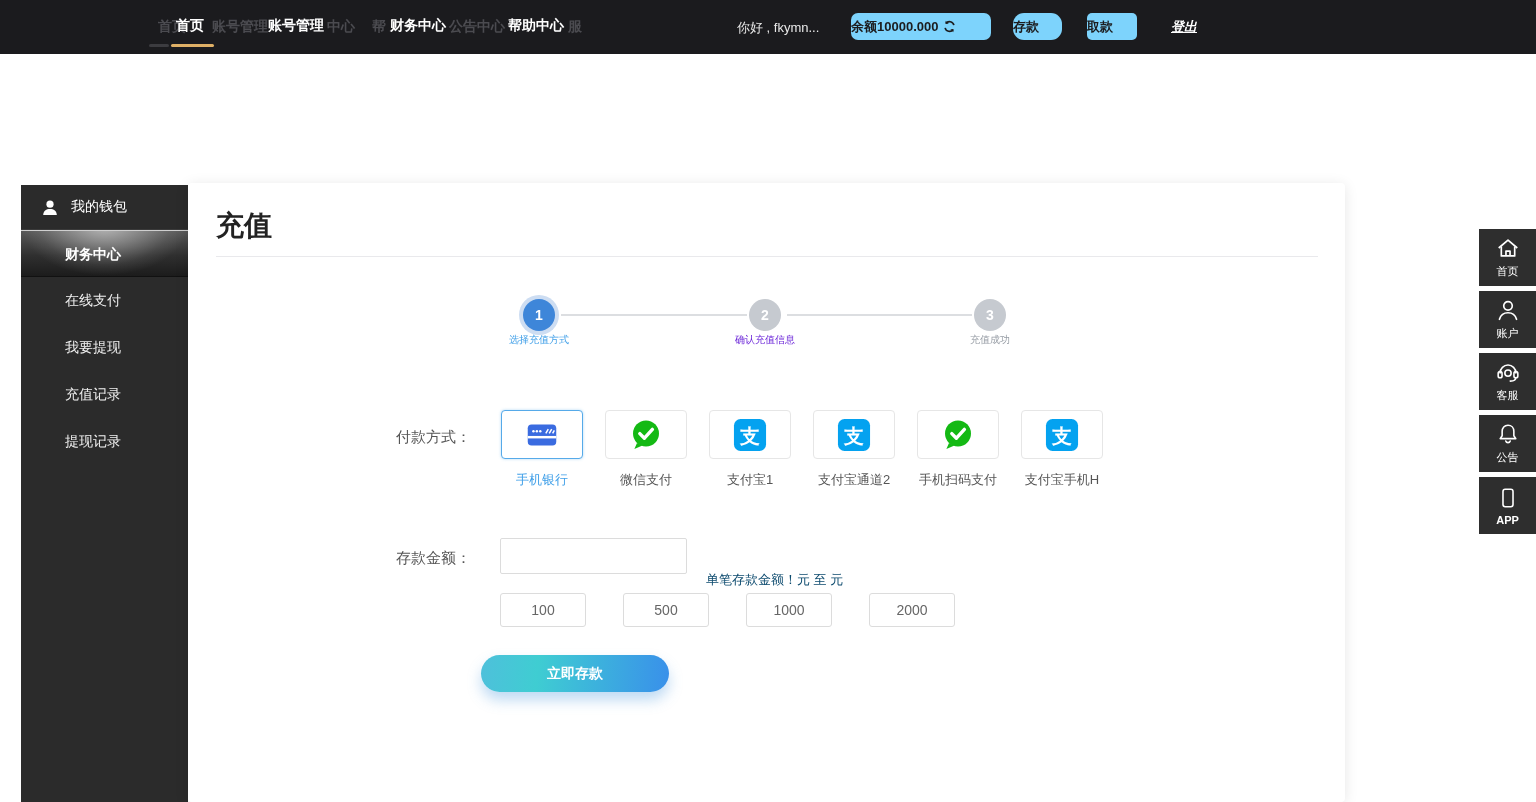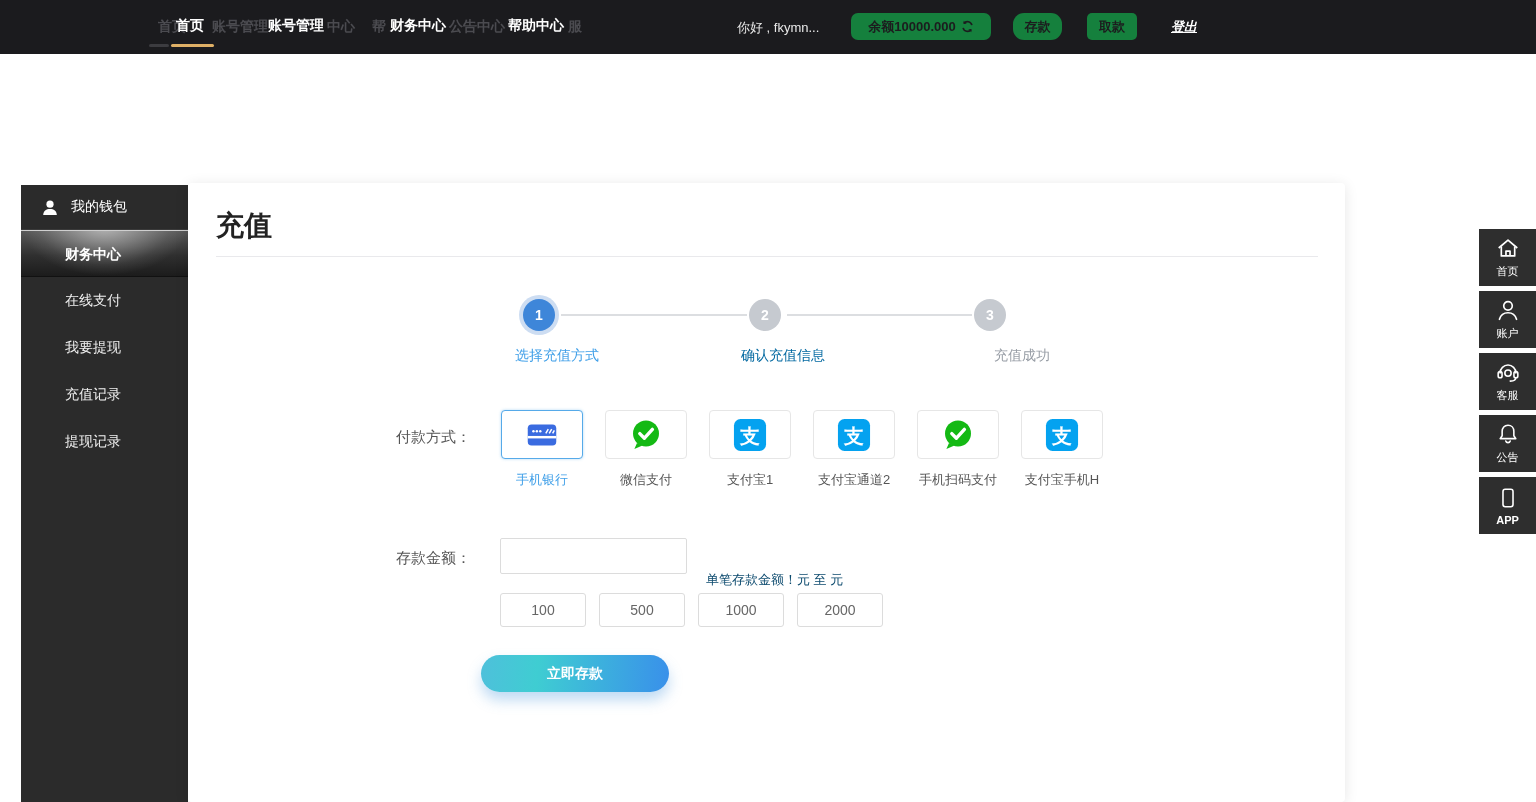--- a/index.html
+++ b/index.html
@@ -11,23 +11,23 @@
   .nav-ghost { position:absolute; top:18px; font-size:14px; font-weight:bold; color:#4b4b50; white-space:nowrap; }
   .g0{left:158px}.g1{left:212px}.g2{left:327px}.g3{left:372px}.g4{left:449px}.g5{left:568px}
   .nav-item { position:absolute; top:17px; font-size:14px; font-weight:bold; color:#ffffff;
     text-decoration:none; white-space:nowrap; cursor:pointer; }
   .n0{left:176px}.n1{left:268px}.n2{left:390px}.n3{left:508px}
   .nav-underline { position:absolute; left:171px; top:44px; width:43px; height:3px;
     background:#dfb066; border-radius:2px; }
   .nav-ghost-underline { position:absolute; left:149px; top:44px; width:20px; height:3px;
     background:#3c3c40; border-radius:2px; }
   .greeting { position:absolute; left:737px; top:19px; font-size:13px; color:#e9e9e9; white-space:nowrap; }
-  .pill { position:absolute; top:13px; height:27px; background:#15803d; color:#1c1c1e;
+  .pill { position:absolute; top:13px; height:27px; background:#7dd3fc; color:#1c1c1e;
     border:none; border-radius:5px; font-size:13px; font-weight:bold; cursor:pointer;
-    display:flex; align-items:center; justify-content:center;
+    display:flex; align-items:center; 
     font-family:"Liberation Sans","DejaVu Sans",sans-serif; }
   .balance { left:851px; width:140px; border-radius:7px; gap:5px; }
   .btn-deposit { left:1013px; width:49px;border-radius:11px; }
   .btn-withdraw { left:1087px; width:50px; }
   .logout { position:absolute; left:1171px; top:18px; font-size:13px; font-weight:bold;
     font-style:italic; color:#ffffff; text-decoration:underline; cursor:pointer; }
 
   
   .sidebar { position:absolute; left:21px; top:185px; width:167px; height:617px; background:#2b2b2b; }
   .sb-header { height:45px; display:flex; align-items:center; gap:12px; padding-left:20px;
@@ -45,40 +45,40 @@
   .card-divider { position:absolute; left:28px; top:73px; width:1102px; height:1px; background:#e9e9ec; }
 
   
   .step-line { position:absolute; top:131px; height:2px; background:#dcdee1; }
   .sl1{left:373px; width:186px;} .sl2{left:599px; width:185px;}
   .step-circle { position:absolute; top:116px; width:32px; height:32px; border-radius:50%;
     color:#fff; font-size:14px; font-weight:bold; display:flex; align-items:center; justify-content:center; }
   .sc1{left:335px; background:#3e86d9; box-shadow:0 0 0 4px #cdddf2;}
   .sc2{left:561px; background:#c6cad0;}
   .sc3{left:786px; background:#c6cad0;}
-  .step-label { position:absolute; top:164px; width:120px; text-align:right; font-size:14px; }
-  .stl1{left:291px; color:#3f9fe8;} .stl2{left:517px; color:#0369a1;} .stl3{left:742px; color:#979da5;}
+  .step-label { position:absolute; top:150px; width:120px; text-align:center; font-size:10px; }
+  .stl1{left:291px; color:#3f9fe8;} .stl2{left:517px; color:#6d28d9;} .stl3{left:742px; color:#979da5;}
 
   
   .row-label { position:absolute; width:120px; text-align:right; font-size:15px; color:#555; }
   .lbl-pay { left:163px; top:245px; }
   .lbl-amt { left:163px; top:366px; }
   .methods { position:absolute; left:313px; top:227px; display:flex; gap:22px; }
   .method { width:82px; display:flex; flex-direction:column; align-items:center; cursor:pointer; }
   .method-box { width:82px; height:49px; border:1px solid #e6e6e6; border-radius:4px; background:#fff;
     display:flex; align-items:center; justify-content:center; }
   .method.selected .method-box { border:1px solid #56aae9; box-shadow:0 0 3px rgba(86,170,233,0.45); }
   .method-name { margin-top:12px; font-size:13px; color:#555; white-space:nowrap; }
   .method.selected .method-name { color:#3f9fe8; }
 
   
   .amount-input { position:absolute; left:312px; top:355px; width:187px; height:36px;
     border:1px solid #dcdcdc; border-radius:2px; font-size:14px; padding:0 10px; color:#333; outline:none; }
   .amount-hint { position:absolute; left:518px; top:388px; font-size:13px; color:#0c4a6e; white-space:nowrap; }
-  .quick-row { position:absolute; left:312px; top:410px; display:flex; gap:13px; }
+  .quick-row { position:absolute; left:312px; top:410px; display:flex; gap:37px; }
   .quick { width:86px; height:34px; border:1px solid #dcdcdc; border-radius:3px; background:#fff;
     font-size:14px; color:#666; display:flex; align-items:center; justify-content:center; cursor:pointer; }
   .submit { position:absolute; left:293px; top:472px; width:188px; height:37px; border:none;
     border-radius:19px; color:#fff; font-size:14px; font-weight:bold; cursor:pointer;
     background:linear-gradient(95deg,#4ec0db 0%,#3fcdd2 30%,#3990ea 100%);
     box-shadow:0 8px 14px rgba(70,150,220,0.35);
     font-family:"Liberation Sans","DejaVu Sans",sans-serif; }
 
   
   .toolbar { position:absolute; right:0; top:229px; width:57px; display:flex; flex-direction:column; gap:5px; }

